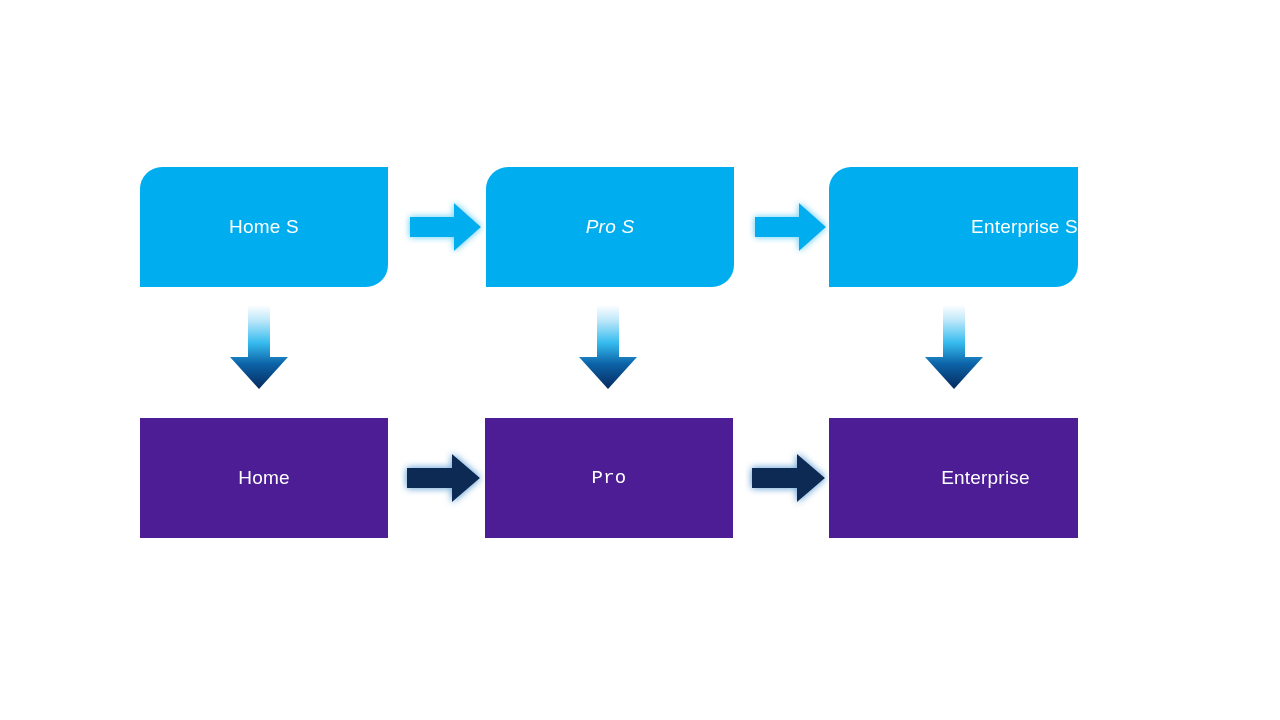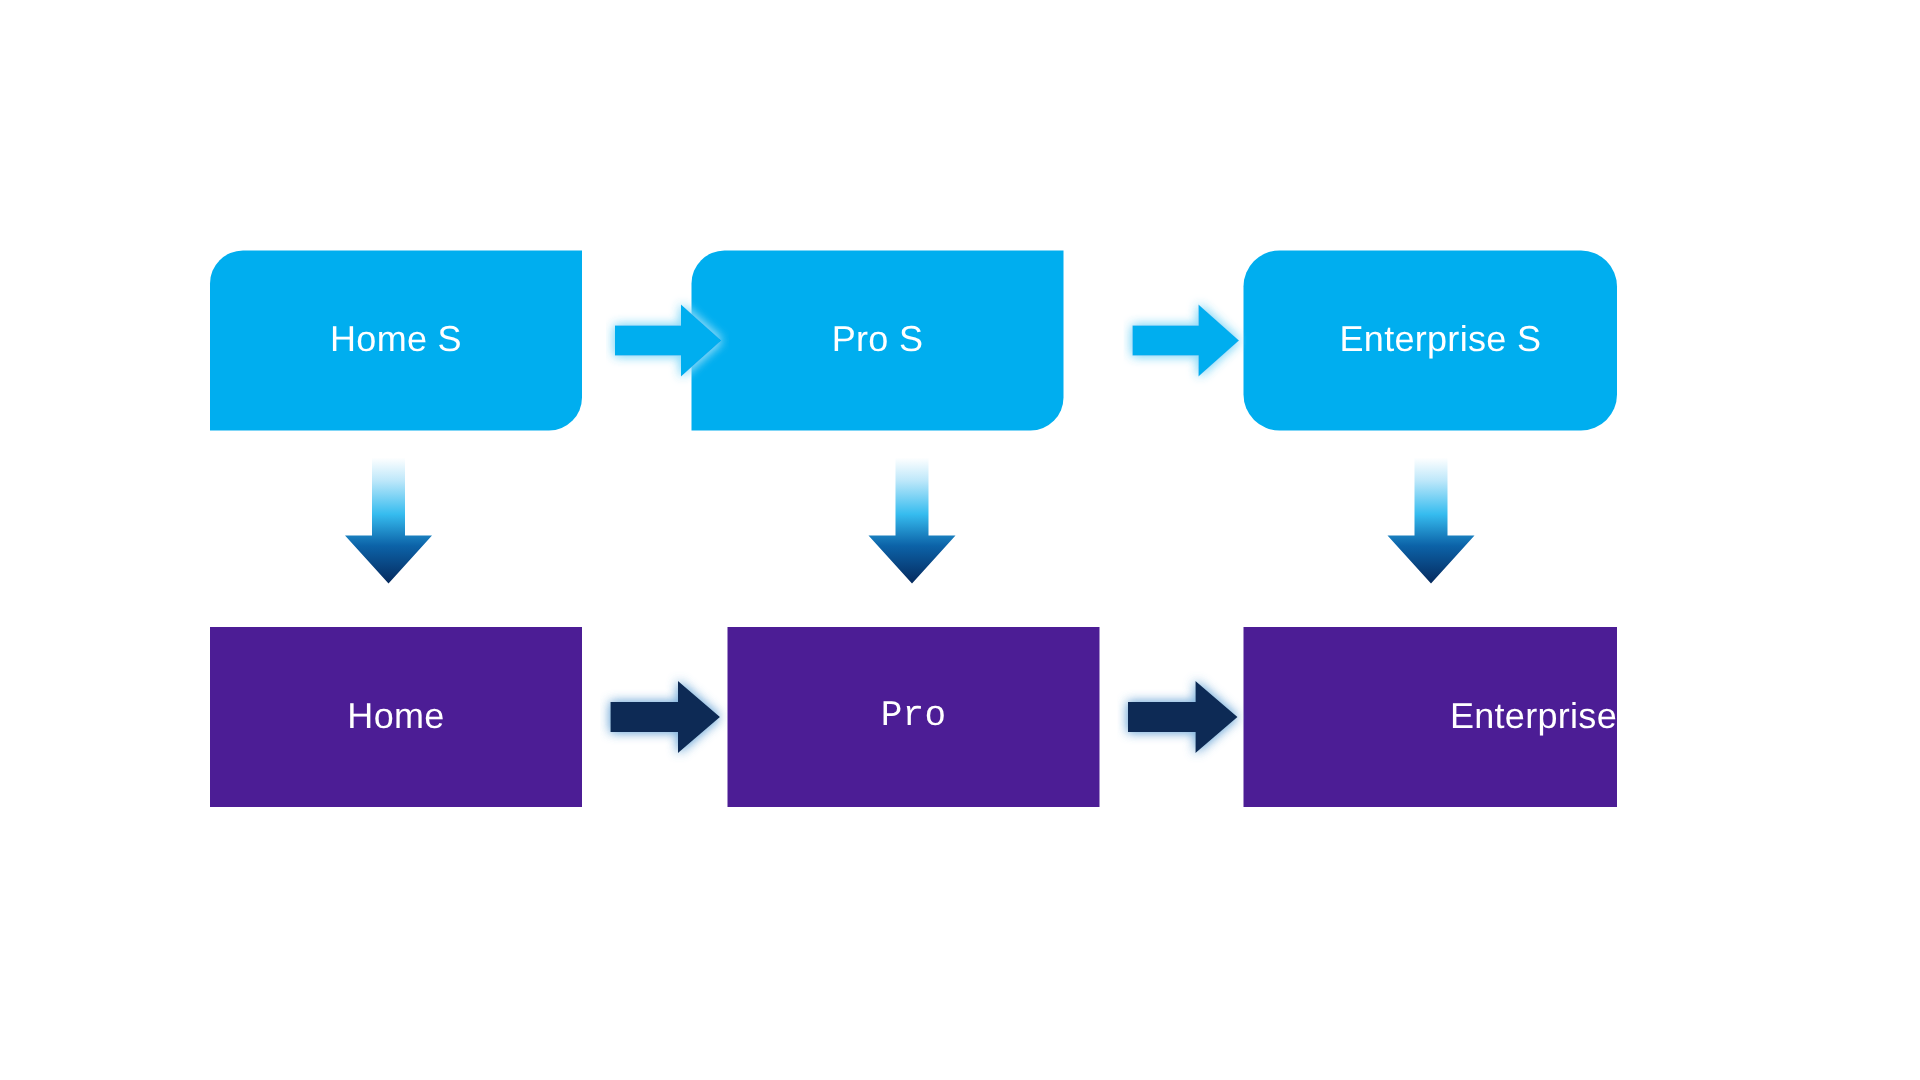--- a/index.html
+++ b/index.html
@@ -23,48 +23,47 @@
 
   
   .node {
     position: absolute;
     display: flex;
     align-items: center;
     box-sizing: border-box;
   }
   .node-label {
     color: #ffffff;
-    font-size: 24px;
+    font-size: 19px;
     font-weight: 400;
     letter-spacing: 0.2px;
     line-height: 1.2;
     white-space: nowrap;
   }
 
   
   .node-top {
     background: #00AEEF;
     border-radius: 22px 0 22px 0;
     justify-content: center;
   }
   
   .node-top.label-left {
-    justify-content: flex-start;
+    justify-content: flex-end;
     padding-left: 64px;
-    border-radius: 24px;
   }
 
   
   .node-bottom {
     background: #4c1d95;
     border-radius: 0;
     justify-content: center;
   }
   .node-bottom.label-left {
-    justify-content: flex-end;
+    justify-content: center;
     padding-left: 64px;
   }
 
   
   .arrow {
     position: absolute;
     display: block;
   }
   .arrow svg { display: block; }
 
@@ -72,21 +71,21 @@
 </style>
 </head>
 <body>
 
 <div id="canvas">
 
   <div class="node node-top" style="left:140px; top:167px; width:248px; height:120px;">
     <span class="node-label">Home S</span>
   </div>
 
-  <div class="node node-top" style="left:461px; top:167px; width:248px; height:120px;">
+  <div class="node node-top" style="left:486px; top:167px; width:248px; height:120px;font-style:italic;">
     <span class="node-label">Pro S</span>
   </div>
 
   <div class="node node-top label-left" style="left:829px; top:167px; width:249px; height:120px;">
     <span class="node-label">Enterprise S</span>
   </div>
 
   <div class="arrow" style="left:404px; top:196px; width:82px; height:62px;">
     <svg width="82" height="62" viewBox="0 0 82 62" xmlns="http://www.w3.org/2000/svg">
       <defs>

